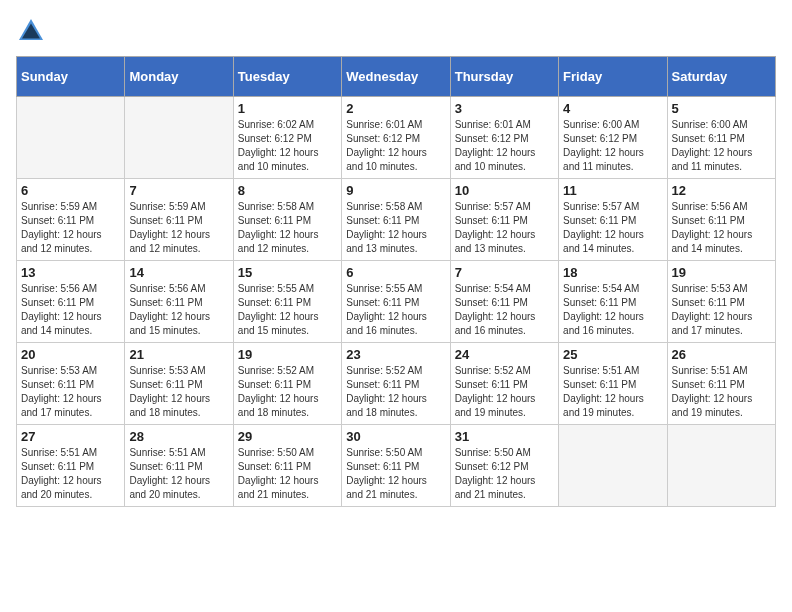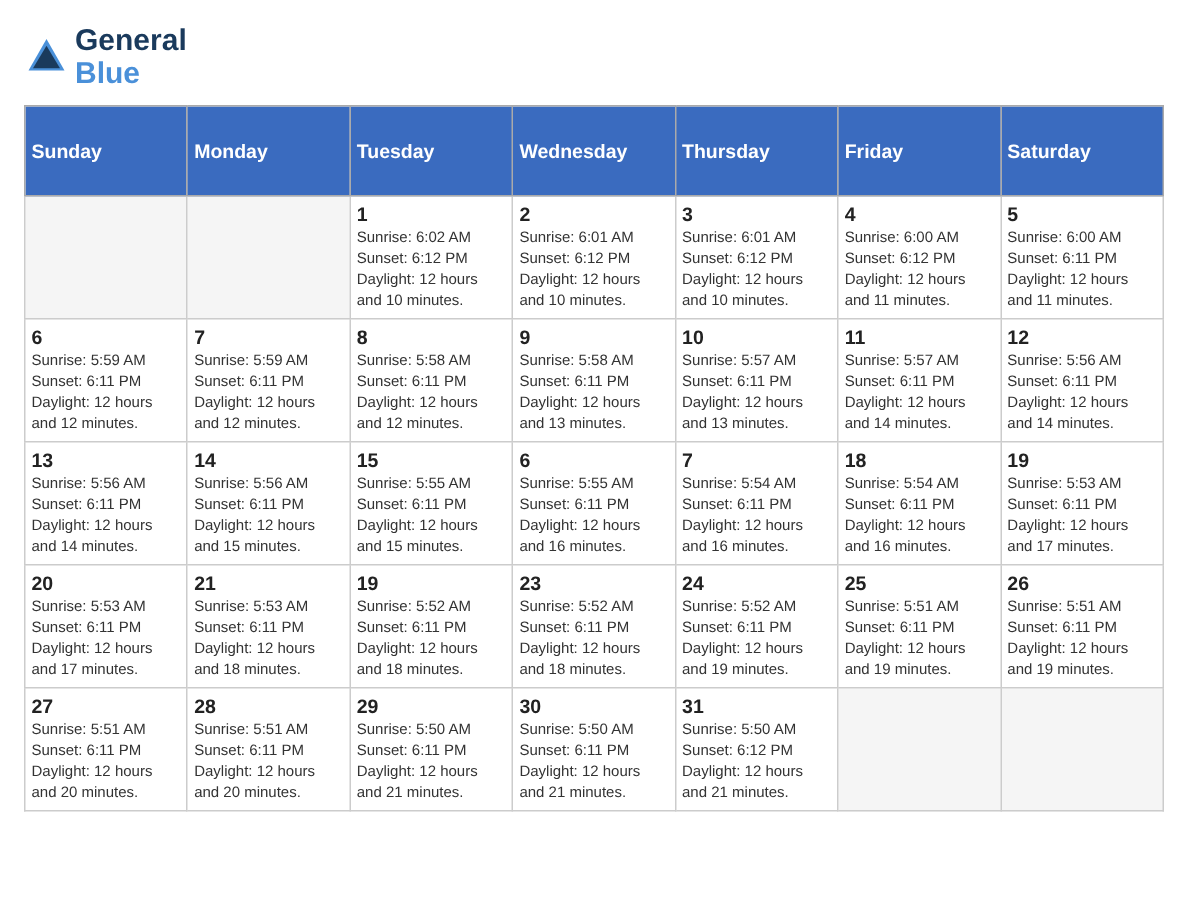--- a/index.html
+++ b/index.html
@@ -48,21 +48,21 @@
     }
     table {
       width: 100%;
       border-collapse: collapse;
       table-layout: fixed;
     }
     th {
       background-color: #3a6bbf;
       color: #fff;
       font-size: 13px;
-      padding: 22px 4px;
+      padding: 12px 4px;
       text-align: left;
       border: 1px solid #aaa;
     }
     td {
       border: 1px solid #ccc;
       vertical-align: top;
       padding: 4px 4px 4px 4px;
       font-size: 10.5px;
       color: #333;
       height: 80px;
@@ -86,24 +86,20 @@
   </style>
 </head>
 <body>
 
 <div class="header">
   <div class="logo">
     <svg class="logo-icon" viewBox="0 0 40 40">
       <polygon points="20,4 36,32 4,32" fill="#4a90d9"></polygon>
       <polygon points="20,10 32,30 8,30" fill="#1a3a5c"></polygon>
     </svg>
-    <div class="logo-text">
-      <div>General</div>
-      <div><span style="color:#4a90d9">Blue</span></div>
-    </div>
   </div>
   <div class="title-block">
     <div class="month-title"></div>
     <div class="subtitle"></div>
   </div>
 </div>
 
 <table>
   <thead>
     <tr>

